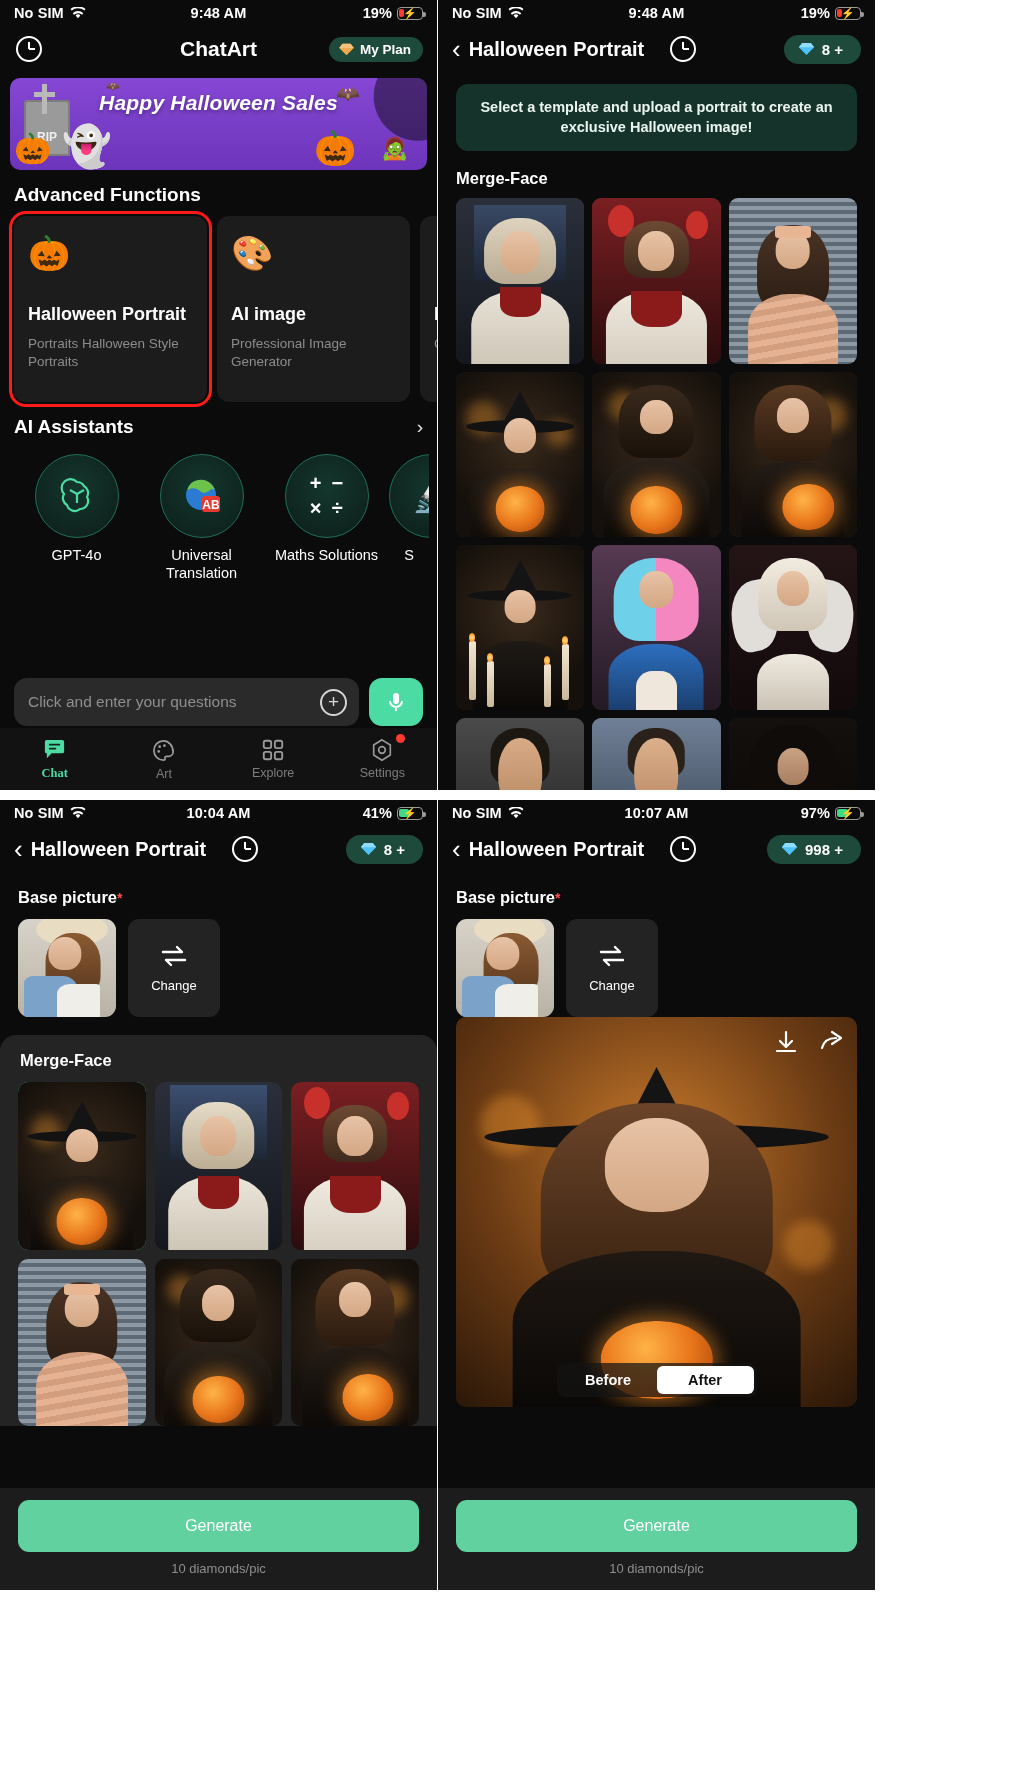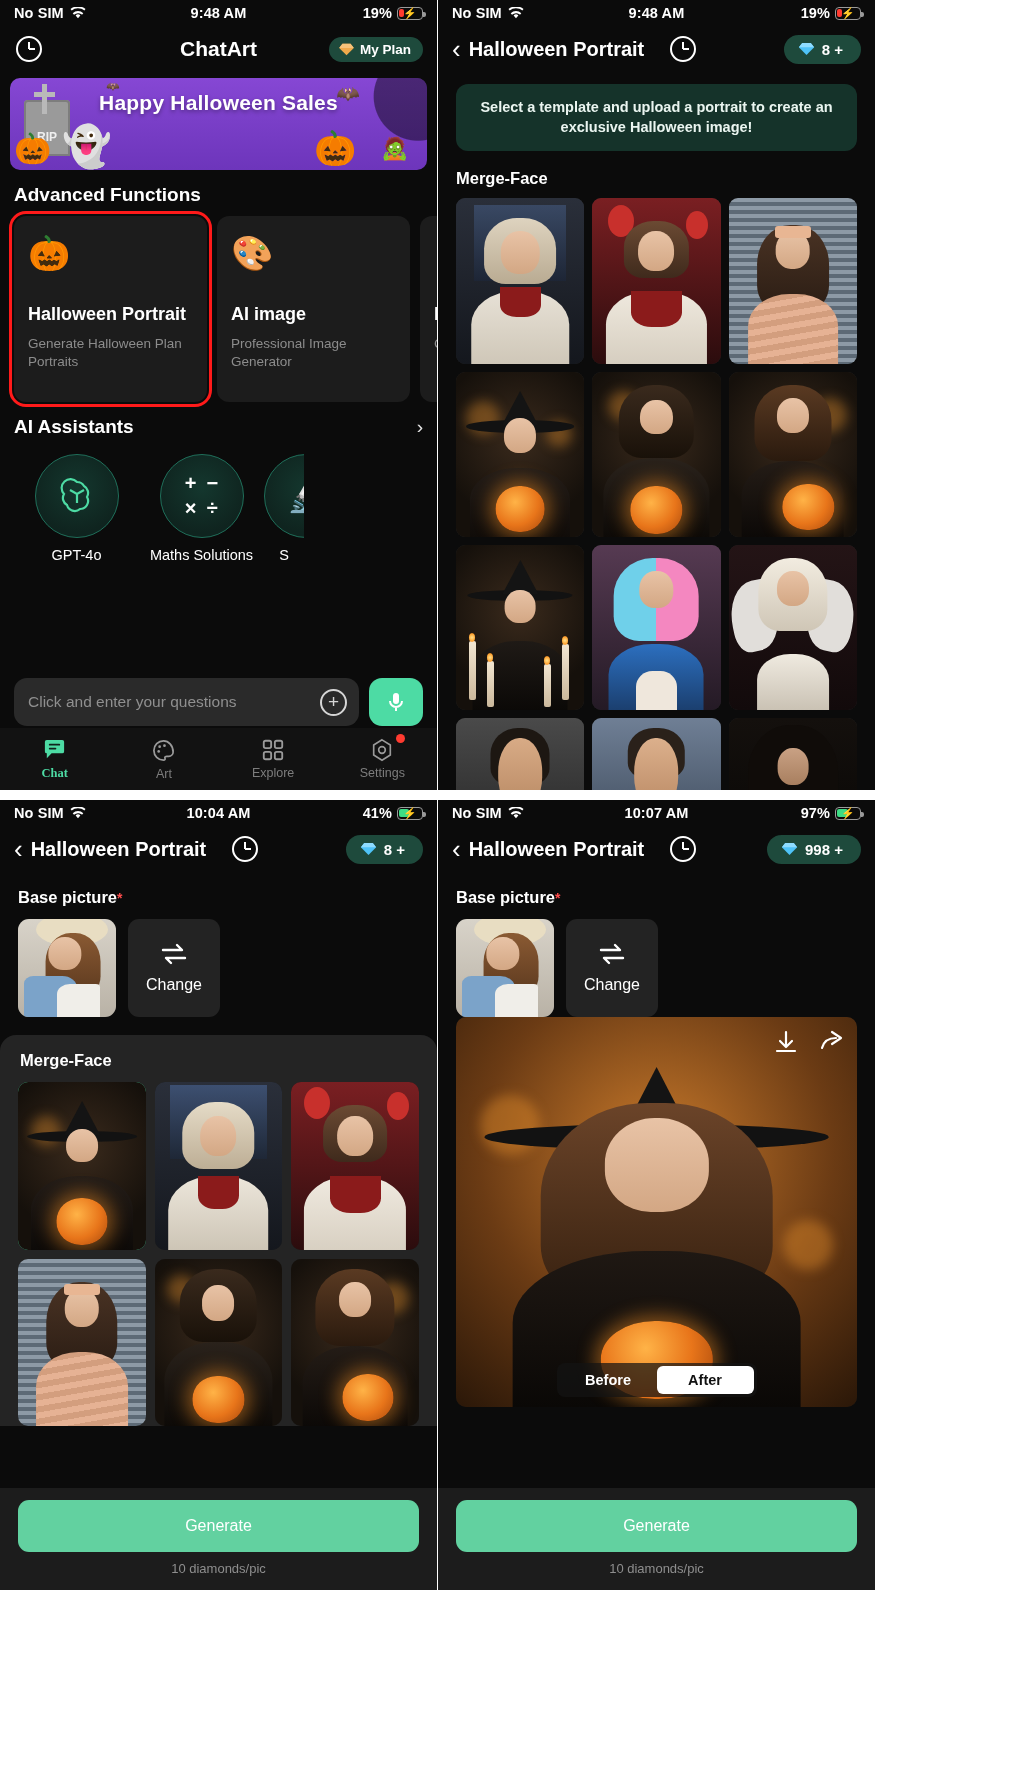--- a/index.html
+++ b/index.html
@@ -65,21 +65,21 @@
     background:#1e4a3c; border-radius:17px; display:flex; align-items:center;
     gap:7px; padding:6px 18px 6px 14px; font-size:15px; font-weight:600;
   }
 
   
   .banner {
     margin:6px 10px 0; height:92px; border-radius:10px; position:relative; overflow:hidden;
     background:linear-gradient(180deg,#8647d4 0%,#7a3fc8 45%,#6d35bb 100%);
   }
   .banner .bt1 { position:absolute; left:0; right:0; top:13px; text-align:center;
-    font-size:21px; font-weight:800; color:#fff; letter-spacing:.2px;
+    font-size:21px; font-weight:800; font-style:italic; color:#fff; letter-spacing:.2px;
     text-shadow:0 2px 4px rgba(0,0,0,.35);}
   .banner .bt2 { position:absolute; left:0; right:0; top:44px; text-align:center;
     font-size:20px; font-weight:800; font-style:italic; color:#fff;}
   .banner .bt2 .pct { color:#f5c518; font-size:25px; }
   .banner .bt2 .ff { color:#f5c518; font-size:25px; }
   .banner .spark { color:#cfd8f0; font-size:18px; }
   .rip {
     position:absolute; left:14px; top:22px; width:46px; height:56px;
     background:#9a9a9a; border-radius:4px 4px 0 0;
     box-shadow:inset 0 0 0 2px #7d7d7d;
@@ -151,21 +151,21 @@
   .tmpl-grid { display:grid; grid-template-columns:repeat(3,1fr); gap:8px; padding:0 18px; }
   .tmpl { aspect-ratio:128/165; border-radius:9px; overflow:hidden; position:relative; background:#222; }
 
   
   .field-label { font-size:16.5px; font-weight:700; padding:16px 0 12px 18px; }
   .req { color:#ff4d4d; font-size:14px; }
   .base-row { display:flex; gap:12px; padding:0 18px; align-items:flex-start; }
   .base-thumb { width:98px; height:98px; border-radius:11px; overflow:hidden; position:relative; background:#333; }
   .change-btn { width:92px; height:98px; background:#232323; border-radius:11px;
     display:flex; flex-direction:column; align-items:center; justify-content:center; gap:10px; }
-  .change-lbl { font-size:16px; }
+  .change-lbl { font-size:13px; }
 
   .merge-panel { margin-top:18px; background:#242424; border-radius:16px 16px 0 0; padding:16px 0 0; }
   .merge-title { font-size:16.5px; font-weight:600; padding:0 0 12px 20px; }
   .merge-grid { display:grid; grid-template-columns:repeat(3,1fr); gap:9px; padding:0 18px; }
   .merge-cell { aspect-ratio:128/168; border-radius:10px; overflow:hidden; position:relative; background:#1a1a1a; }
   .merge-cell.sel { outline:2.5px solid #4ddba4; outline-offset:-2px; }
 
   .result-wrap { margin:0 18px; position:relative; border-radius:10px; overflow:hidden; background:#151515; height:390px; }
   .res-actions { position:absolute; right:10px; top:10px; display:flex; gap:16px; z-index:4; }
   .res-ico { width:30px; height:30px; display:flex; align-items:center; justify-content:center; }
@@ -266,21 +266,21 @@
       <div class="pump-rr">🧟</div>
       <div class="bt1">Happy Halloween Sales</div>
     </div>
 
     <div class="sect-title">Advanced Functions</div>
 
     <div class="func-row">
       <div class="func-card selected">
         <div class="func-ico">🎃</div>
         <div class="func-name">Halloween Portrait</div>
-        <div class="func-desc">Generate Halloween Plan Portraits</div>
+        <div class="func-desc">Portraits Halloween Style Portraits</div>
       </div>
       <div class="func-card">
         <div class="func-ico">🎨</div>
         <div class="func-name">AI image</div>
         <div class="func-desc">Professional Image Generator</div>
       </div>
       <div class="func-card cut">
         <div class="func-ico">🖼</div>
         <div class="func-name">Im</div>
         <div class="func-desc">Ch</div>
@@ -294,20 +294,31 @@
 
     <div class="assist-row">
       <div class="assist">
         <div class="assist-circle">
           <svg viewBox="0 0 40 40" width="40" height="40">
               <path d="M20 6a8 8 0 0 1 7 4 8 8 0 0 1 3 11 8 8 0 0 1-7 12 8 8 0 0 1-13-4 8 8 0 0 1-3-11 8 8 0 0 1 13-12Z" fill="none" stroke="#4ddba4" stroke-width="2.2"></path>
               <path d="M13 14l7 4 7-4M20 18v9" fill="none" stroke="#4ddba4" stroke-width="2.2"></path>
             </svg>
         </div>
         <div class="assist-label">GPT-4o</div>
+      </div>
+      <div class="assist">
+        <div class="assist-circle">
+          <svg viewBox="0 0 44 44" width="44" height="44">
+            <circle cx="21" cy="21" r="15" fill="#2b7bd4"></circle>
+            <path d="M8 16c4-3 9-2 12 1s7 2 10-1c2-2 4-1 5 1-2-8-9-12-16-11S8 11 8 16Z" fill="#6cc24a"></path>
+            <rect x="22" y="22" width="18" height="16" rx="3" fill="#e63b33"></rect>
+            <text x="31" y="35" font-size="12" font-weight="700" fill="#fff" text-anchor="middle" font-family="Liberation Sans">AB</text>
+          </svg>
+        </div>
+        <div class="assist-label">Universal Translation</div>
       </div>
       <div class="assist">
         <div class="assist-circle">
           <div class="mathsym">
               <span>+</span>
               <span>−</span>
               <span>×</span>
               <span>÷</span>
             </div>
         </div>

